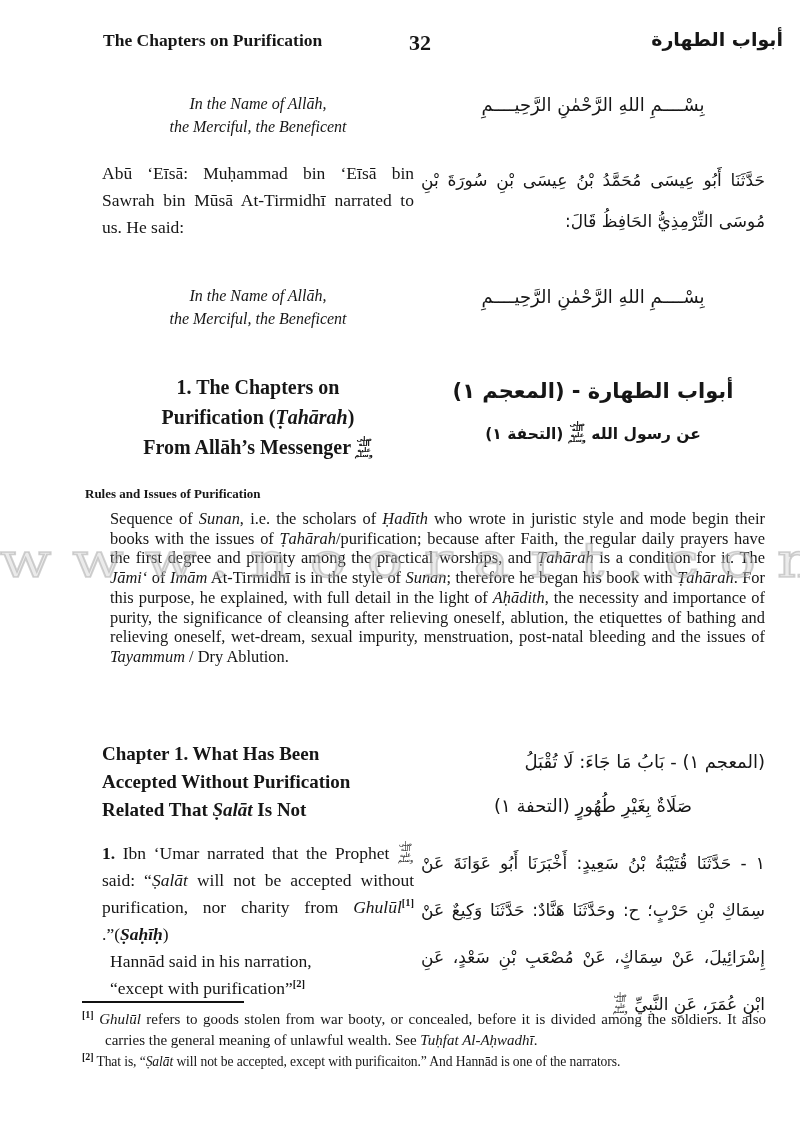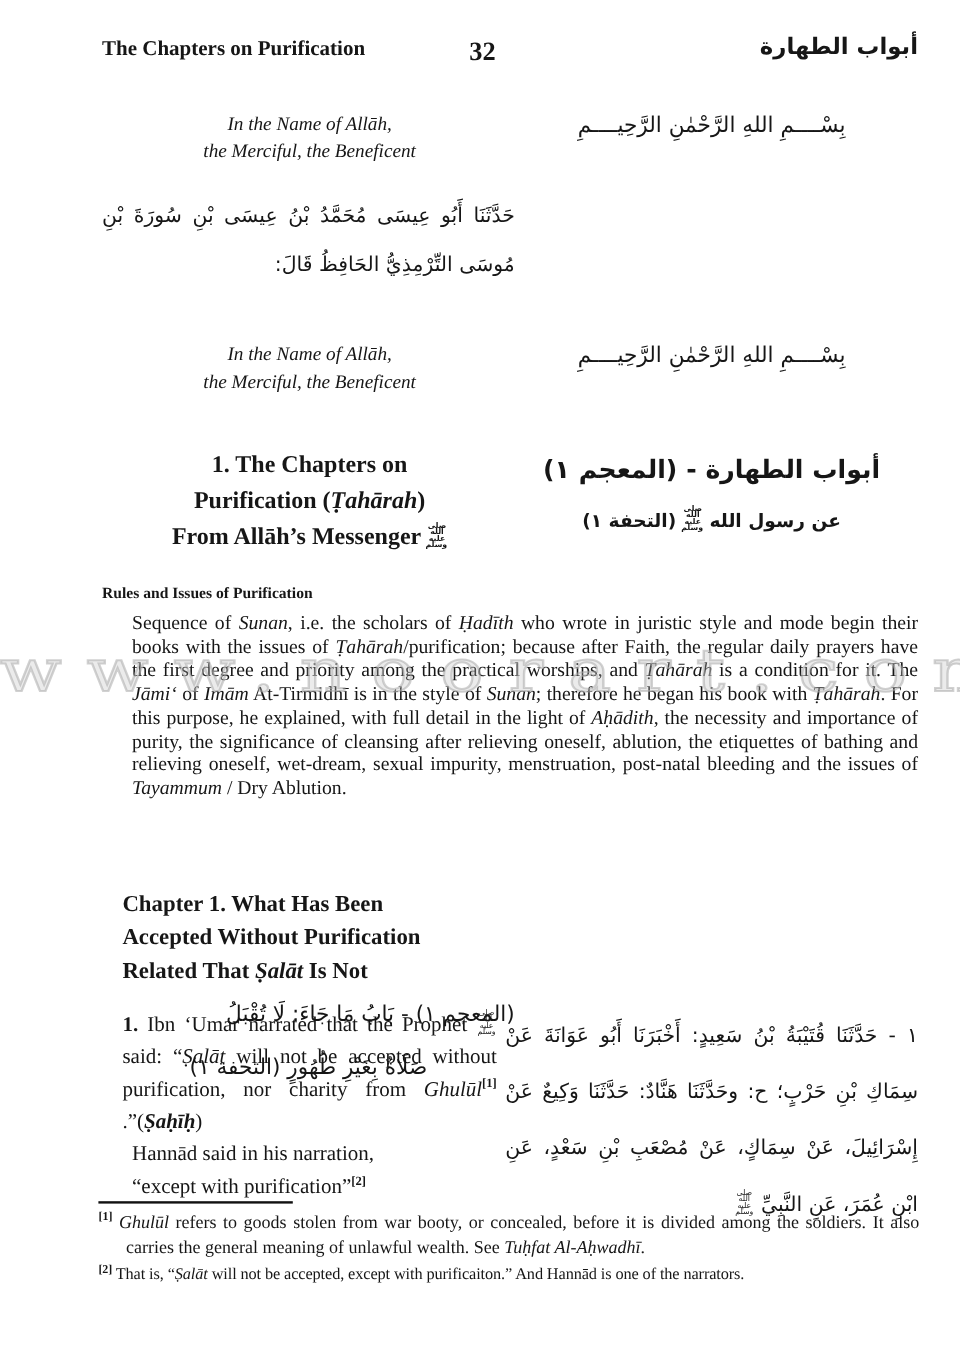--- a/index.html
+++ b/index.html
@@ -4,21 +4,21 @@
 <style>
   html,body{margin:0;padding:0;background:#ffffff;}
   .page{position:relative;width:800px;height:1142px;background:#fff;overflow:hidden;
         font-family:"Liberation Serif","DejaVu Serif",serif;color:#161616;}
   .abs{position:absolute;}
   .row{position:absolute;left:85px;width:680px;display:flex;justify-content:space-between;align-items:flex-start;}
   .col-en{width:312px;margin-left:17px;}
   .col-ar{width:344px;direction:rtl;font-family:"DejaVu Sans",sans-serif;text-align:right;}
   .jus{text-align:justify;}
   
-  .hdr{top:30px;height:26px;}
+  .hdr{top:30px;height:26px;margin-left:18px;}
   .hdr-title{position:absolute;left:0;top:0;font-weight:bold;font-size:17.5px;}
   .hdr-num{position:absolute;left:306px;top:0;font-weight:bold;font-size:22px;}
   .hdr-ar{position:absolute;right:0;top:-2px;font-weight:bold;font-size:19px;
           font-family:"DejaVu Sans",sans-serif;direction:rtl;}
   
   .bis-en{font-style:italic;font-size:16px;line-height:23px;text-align:center;padding-top:6px;}
   .bis-ar{font-size:18px;text-align:center;padding-top:8px;}
   
   .narr-en{font-size:17.5px;line-height:27px;}
   .narr-ar{font-size:17px;line-height:41px;text-align:justify;}
@@ -66,20 +66,21 @@
 
   <div class="row" style="top:86px;">
     <div class="col-en bis-en">
       <div>In the Name of Allāh,</div>
       <div>the Merciful, the Beneficent</div>
     </div>
     <div class="col-ar bis-ar">بِسْــــمِ اللهِ الرَّحْمٰنِ الرَّحِيــــمِ</div>
   </div>
 
   <div class="row" style="top:160px;">
+    <div class="col-en narr-en jus">Abū ‘Eīsā: Muḥammad bin ‘Eīsā bin Sawrah bin Mūsā At-Tirmidhī narrated to us. He said:</div>
     <div class="col-ar narr-ar">حَدَّثَنَا أَبُو عِيسَى مُحَمَّدُ بْنُ عِيسَى بْنِ سُورَةَ بْنِ مُوسَى التِّرْمِذِيُّ الحَافِظُ قَالَ:</div>
   </div>
 
   <div class="row" style="top:278px;">
     <div class="col-en bis-en">
       <div>In the Name of Allāh,</div>
       <div>the Merciful, the Beneficent</div>
     </div>
     <div class="col-ar bis-ar">بِسْــــمِ اللهِ الرَّحْمٰنِ الرَّحِيــــمِ</div>
   </div>
@@ -92,21 +93,21 @@
     </div>
     <div class="col-ar">
       <div class="sec-ar1">أبواب الطهارة - (المعجم ١)</div>
       <div class="sec-ar2">عن رسول الله <span class="saw">صلى الله عليه وسلم</span> (التحفة ١)</div>
     </div>
   </div>
 
   <div class="abs rules-h">Rules and Issues of Purification</div>
   <div class="abs rules-p">Sequence of <i>Sunan</i>, i.e. the scholars of <i>Ḥadīth</i> who wrote in juristic style and mode begin their books with the issues of <i>Ṭahārah</i>/purification; because after Faith, the regular daily prayers have the first degree and priority among the practical worships, and <i>Ṭahārah</i> is a condition for it. The <i>Jāmi‘</i> of <i>Imām</i> At-Tirmidhī is in the style of <i>Sunan</i>; therefore he began his book with <i>Ṭahārah</i>. For this purpose, he explained, with full detail in the light of <i>Aḥādith</i>, the necessity and importance of purity, the significance of cleansing after relieving oneself, ablution, the etiquettes of bathing and relieving oneself, wet-dream, sexual impurity, menstruation, post-natal bleeding and the issues of <i>Tayammum</i> / Dry Ablution.</div>
 
-  <div class="row" style="top:740px;flex-direction:column;">
+  <div class="row" style="top:740px;">
     <div class="col-en chap-en">
       <div>Chapter 1. What Has Been</div>
       <div>Accepted Without Purification</div>
       <div>Related That <i>Ṣalāt</i> Is Not</div>
     </div>
     <div class="col-ar">
       <div class="chap-ar1">(المعجم ١) - بَابُ مَا جَاءَ: لَا تُقْبَلُ</div>
       <div class="chap-ar2">صَلَاةٌ بِغَيْرِ طُهُورٍ (التحفة ١)</div>
     </div>
   </div>

